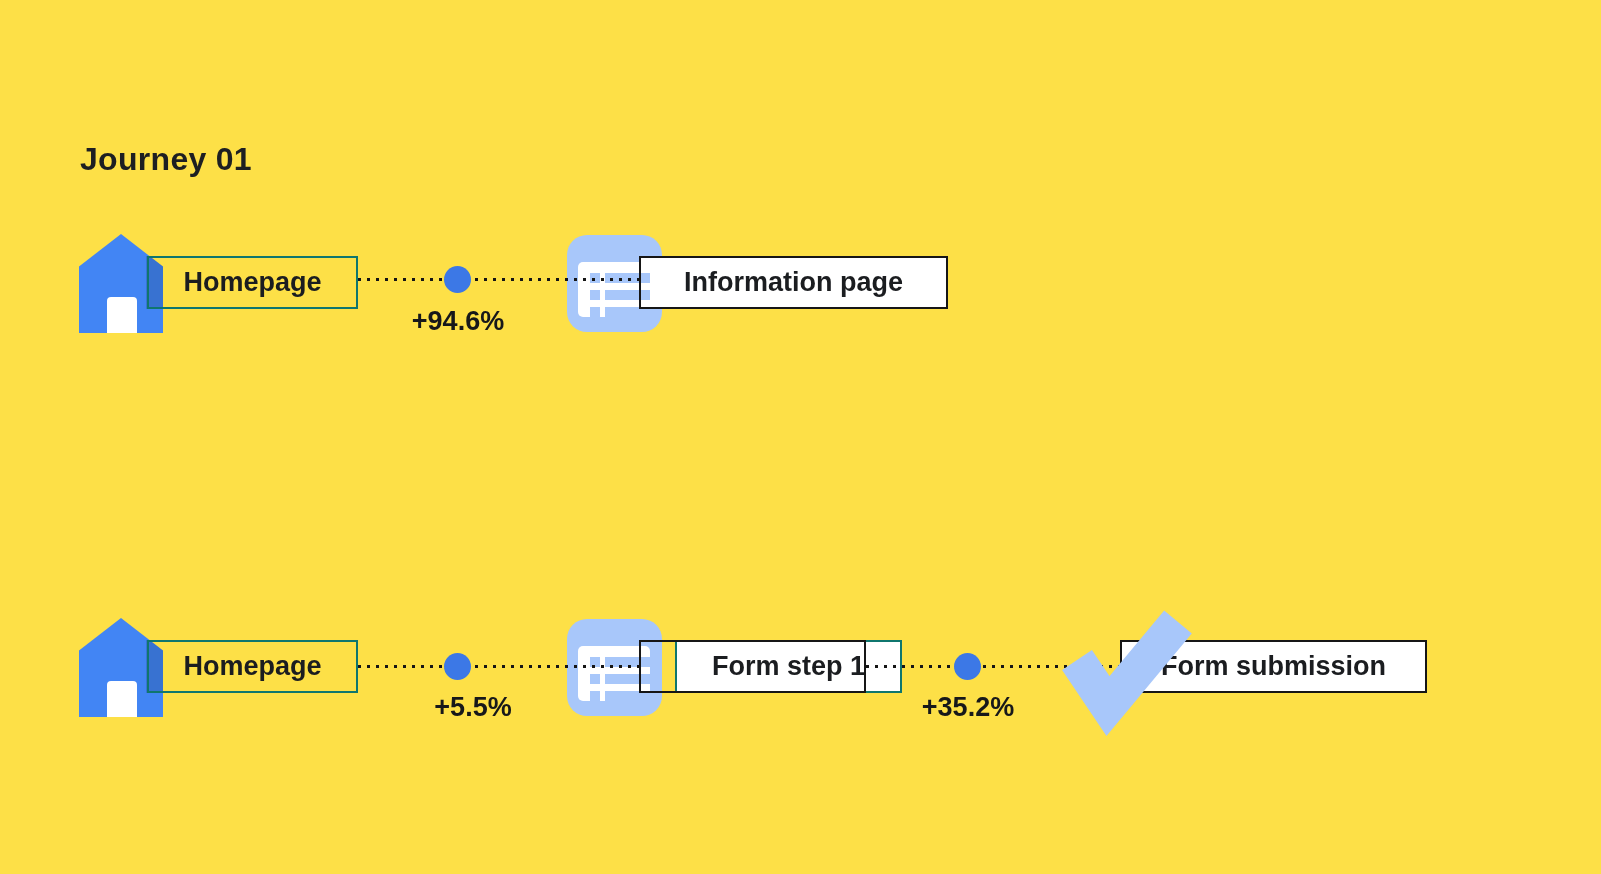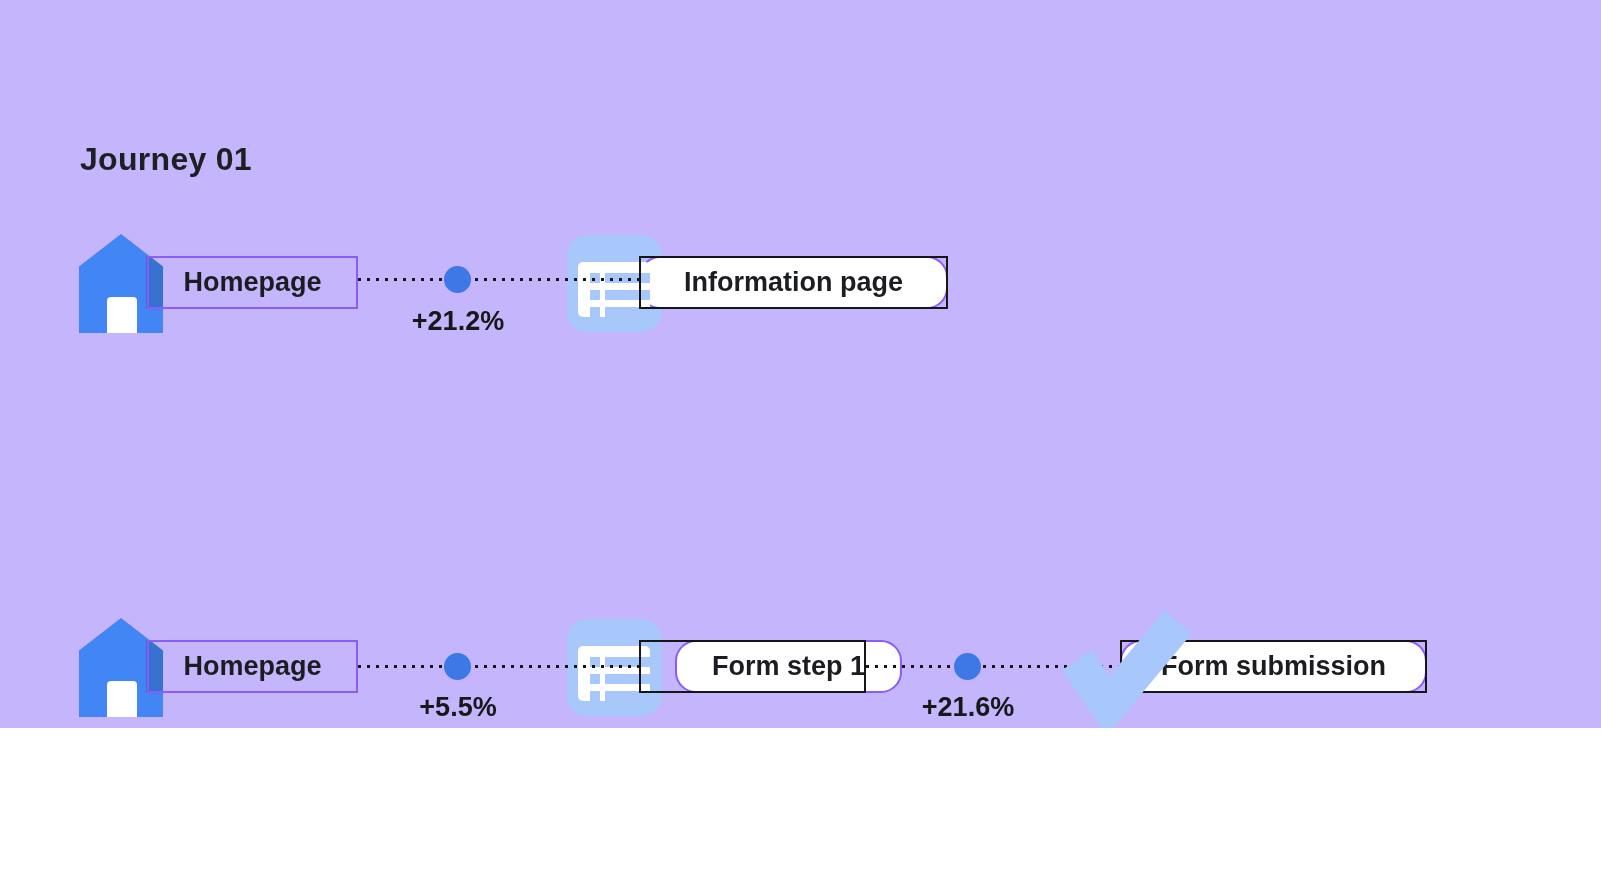--- a/index.html
+++ b/index.html
@@ -1,29 +1,29 @@
 <!DOCTYPE html>
 <html><head>
 <meta charset="utf-8">
 <style>
   html,body{margin:0;padding:0;background:#ffffff;}
   .canvas{
-    position:relative;width:1601px;height:728px;background:#c4b5fd;overflow:hidden;
+    position:relative;width:1601px;height:874px;background:#fde047;overflow:hidden;
     font-family:"Liberation Sans","DejaVu Sans",sans-serif;color:#1d1f22;
   }
   .abs{position:absolute;box-sizing:border-box;}
   .journey-title{
     font-size:32px;font-weight:bold;letter-spacing:.3px;color:#1d1f22;z-index:5;
   }
   .label-box{
-    border:2px solid #8b5cf6;display:flex;align-items:center;justify-content:center;
+    border:2px solid #0f766e;display:flex;align-items:center;justify-content:center;
     font-size:27px;font-weight:bold;color:#1b1d20;white-space:nowrap;
   }
   .box-clear{background:transparent;z-index:6;}
-  .box-white{background:#ffffff;z-index:2;border-radius:21px;}
+  .box-white{background:#ffffff;z-index:2;}
   .box-border-overlay{border:2px solid #161616;background:transparent;z-index:6;pointer-events:none;}
   .dotline{
     height:3px;z-index:4;
     background:repeating-linear-gradient(to right,#151515 0 3px,transparent 3px 9px);
   }
   .node-dot{
     width:27px;height:27px;border-radius:50%;background:#3c78e6;z-index:4;
   }
   .pct{
     width:180px;text-align:center;font-size:27px;font-weight:bold;color:#17181a;z-index:4;
@@ -58,21 +58,21 @@
     <rect x="67" y="22" width="17" height="53" fill="#000000" opacity="0.14" clip-path="url(#houseClip1)"></rect>
     <path d="M28 99 V67 Q28 63 32 63 H54 Q58 63 58 67 V99 Z" fill="#ffffff"></path>
   </svg>
 
   <div class="abs label-box box-clear" style="left:147px;top:256px;width:211px;height:53px;">
     <span>Homepage</span>
   </div>
 
   <div class="abs dotline" style="left:358px;top:278px;width:281px;"></div>
   <div class="abs node-dot" style="left:444px;top:266px;"></div>
-  <div class="abs pct" style="left:368px;top:306px;">+21.2%</div>
+  <div class="abs pct" style="left:368px;top:306px;">+94.6%</div>
 
   <div class="abs icon-frame" style="left:567px;top:235px;"></div>
   <div class="abs icon-panel" style="left:578px;top:262px;">
     <div class="icon-row">
         <span class="sq"></span>
         <span class="bar"></span>
       </div>
     <div class="icon-row">
         <span class="sq"></span>
         <span class="bar"></span>
@@ -99,21 +99,21 @@
     <rect x="67" y="22" width="17" height="53" fill="#000000" opacity="0.14" clip-path="url(#houseClip2)"></rect>
     <path d="M28 99 V67 Q28 63 32 63 H54 Q58 63 58 67 V99 Z" fill="#ffffff"></path>
   </svg>
 
   <div class="abs label-box box-clear" style="left:147px;top:640px;width:211px;height:53px;">
     <span>Homepage</span>
   </div>
 
   <div class="abs dotline" style="left:358px;top:665px;width:281px;"></div>
   <div class="abs node-dot" style="left:444px;top:653px;"></div>
-  <div class="abs pct" style="left:368px;top:692px;">+5.5%</div>
+  <div class="abs pct" style="left:383px;top:692px;">+5.5%</div>
 
   <div class="abs icon-frame" style="left:567px;top:619px;"></div>
   <div class="abs icon-panel" style="left:578px;top:646px;">
     <div class="icon-row">
         <span class="sq"></span>
         <span class="bar"></span>
       </div>
     <div class="icon-row">
         <span class="sq"></span>
         <span class="bar"></span>
@@ -124,21 +124,21 @@
       </div>
   </div>
 
   <div class="abs label-box box-white" style="left:639px;top:640px;width:227px;height:53px;margin-left:36px;">
     <span>Form step 1</span>
   </div>
   <div class="abs box-border-overlay" style="left:639px;top:640px;width:227px;height:53px;"></div>
 
   <div class="abs dotline" style="left:866px;top:665px;width:254px;"></div>
   <div class="abs node-dot" style="left:954px;top:653px;"></div>
-  <div class="abs pct" style="left:878px;top:692px;">+21.6%</div>
+  <div class="abs pct" style="left:878px;top:692px;">+35.2%</div>
 
   <div class="abs label-box box-white" style="left:1120px;top:640px;width:307px;height:53px;text-align:right;">
     <span>Form submission</span>
   </div>
   <div class="abs box-border-overlay" style="left:1120px;top:640px;width:307px;height:53px;"></div>
 
   <svg class="abs check-svg" style="left:1063px;top:612px;" width="124" height="110" viewBox="0 0 124 110">
     <polyline points="14,48 45,94 115,10" fill="none" stroke="#a8c7fa" stroke-width="36" stroke-linecap="butt" stroke-linejoin="miter"></polyline>
   </svg>
 

